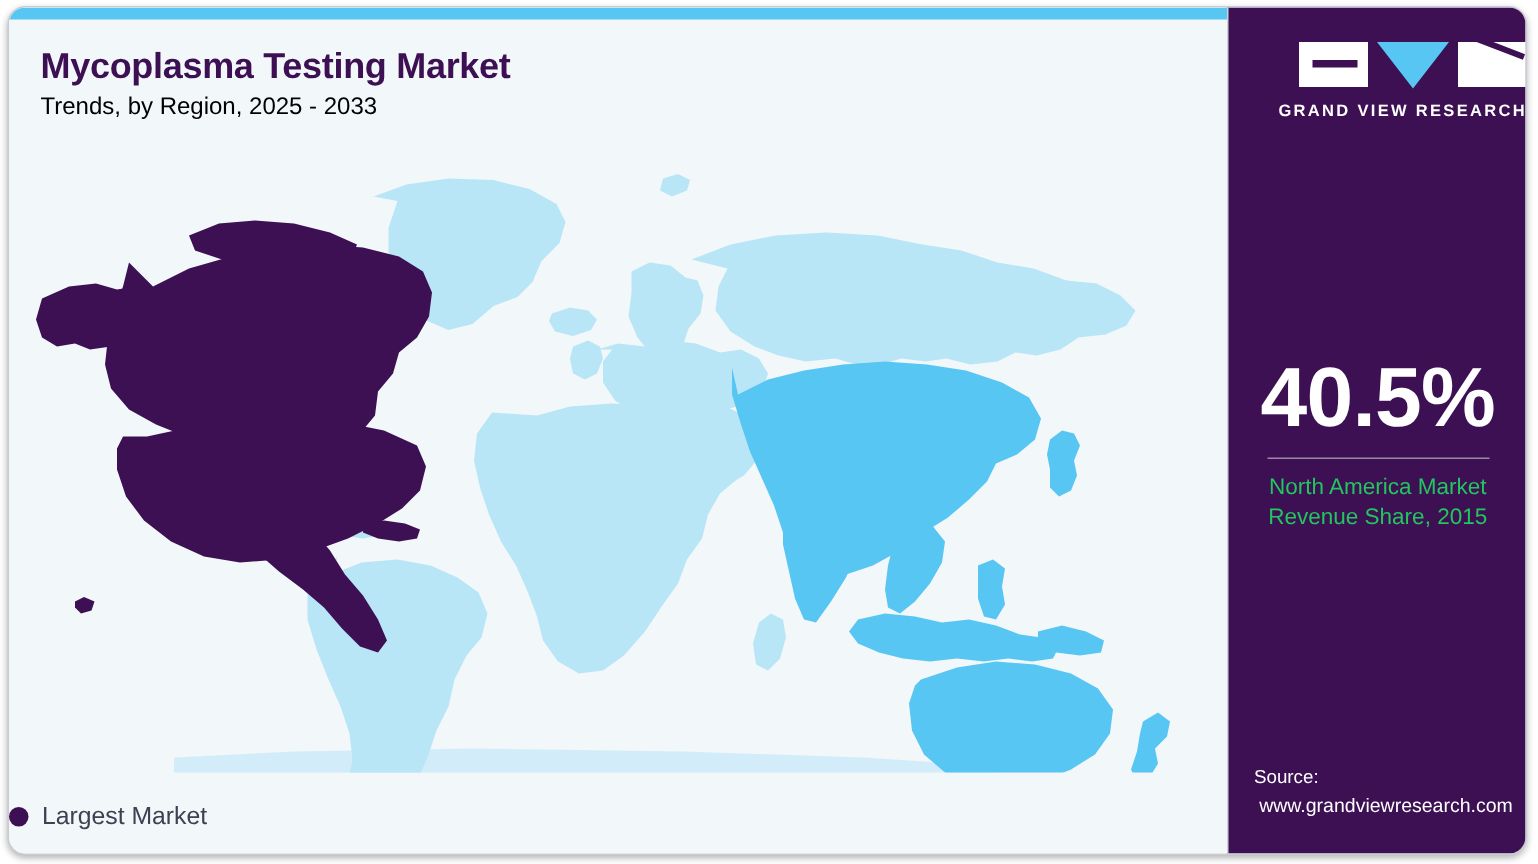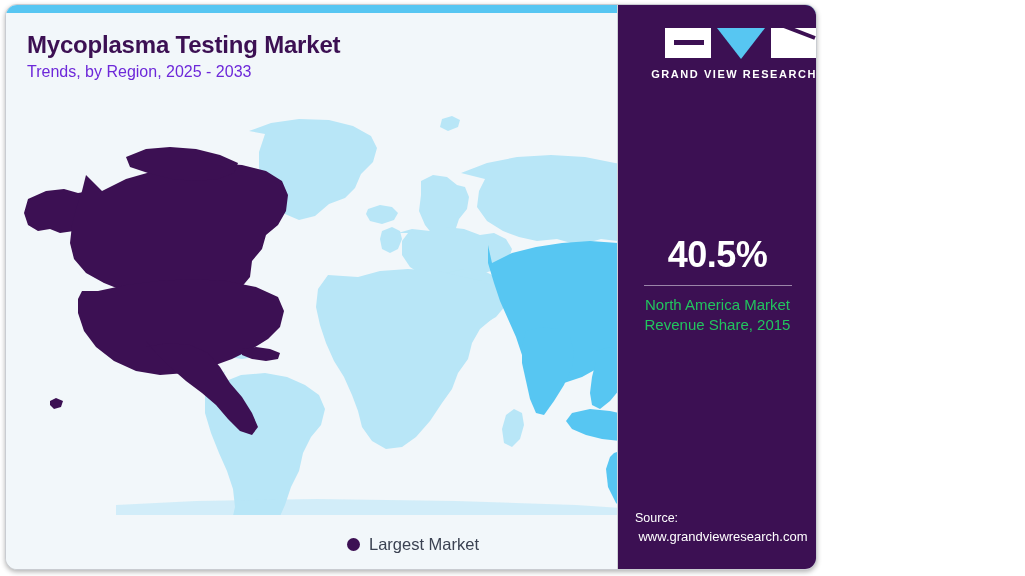--- a/index.html
+++ b/index.html
@@ -1,19 +1,19 @@
 <!DOCTYPE html>
 <html><head>
 <meta charset="utf-8">
 <style>
   html,body{margin:0;padding:0;background:#ffffff;}
   body{width:1025px;height:576px;overflow:hidden;font-family:"Liberation Sans",sans-serif;}
 
   .card{
-    position:absolute; left:5px; top:4px; width:812px; height:566px;
+    position:absolute; left:5px; top:4px; width:1013px; height:566px;
     border-radius:12px; overflow:hidden;
     box-shadow:0 2px 5px rgba(0,0,0,.30);
     background:#F2F7FA;
     border:1px solid #c9ccd1;
     box-sizing:border-box;
   }
 
   .main-pane{
     position:absolute; left:0; top:0; width:814px; height:100%;
     background:#F2F7FA; overflow:hidden;
@@ -23,31 +23,31 @@
     background:#57C6F2;
   }
 
   .title{
     position:absolute; left:21px; top:26px;
     font-size:24px; font-weight:bold; color:#3C1053;
     letter-spacing:-0.2px; white-space:nowrap;
   }
   .subtitle{
     position:absolute; left:21px; top:58px;
-    font-size:16px; color:#6d28d9; white-space:nowrap;
+    font-size:16px; color:#000000; white-space:nowrap;
   }
 
   .map-wrap{
     position:absolute; left:0px; top:90px; width:814px; height:420px;
   }
   .map-wrap svg{display:block;width:100%;height:100%;}
 
   .legend{
     position:absolute; left:0; top:530px; width:814px;
-    display:flex; justify-content:center; align-items:center; gap:48px;
+    display:flex; align-items:center; gap:48px;
   }
   .legend-item{display:flex;align-items:center;gap:9px;}
   .legend-dot{width:13px;height:13px;border-radius:50%;display:block;}
   .legend-label{font-size:16.5px;color:#3B4252;white-space:nowrap;}
 
   
   .side{
     position:absolute; right:0; top:0; width:199px; height:100%;
     background:#3C1053; color:#ffffff;
     border-left:1px solid #cfd2d6;
@@ -72,21 +72,21 @@
     border-top:31px solid #57C6F2;
   }
   .logo-text{
     margin-top:9px;font-size:11px;font-weight:bold;letter-spacing:1.55px;
     color:#ffffff;white-space:nowrap;
   }
 
   .stat{
     position:absolute; left:0; top:232px; width:199px; text-align:center;
   }
-  .stat-value{font-size:36px;font-weight:bold;letter-spacing:-0.5px;line-height:1;}
+  .stat-value{font-size:56px;font-weight:bold;letter-spacing:-0.5px;line-height:1;}
   .stat-rule{
     width:148px;height:1px;background:#9b85a9;margin:12px auto 9px auto;
   }
   .stat-label{font-size:15px;line-height:1.33;color:#22c55e;}
 
   .source{
     position:absolute; left:17px; bottom:22px; width:176px;
   }
   .source-title{font-size:12.5px;font-weight:normal;line-height:1.5;}
   .source-url{font-size:13px;line-height:1.45;white-space:nowrap;text-align:center;}

